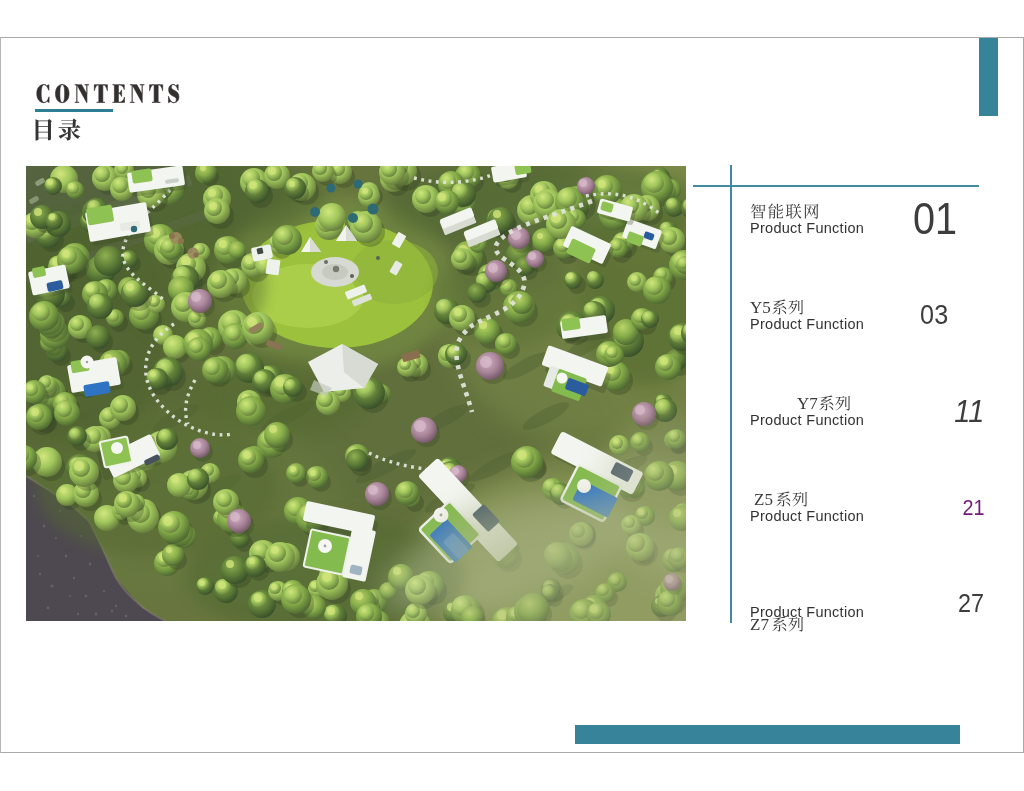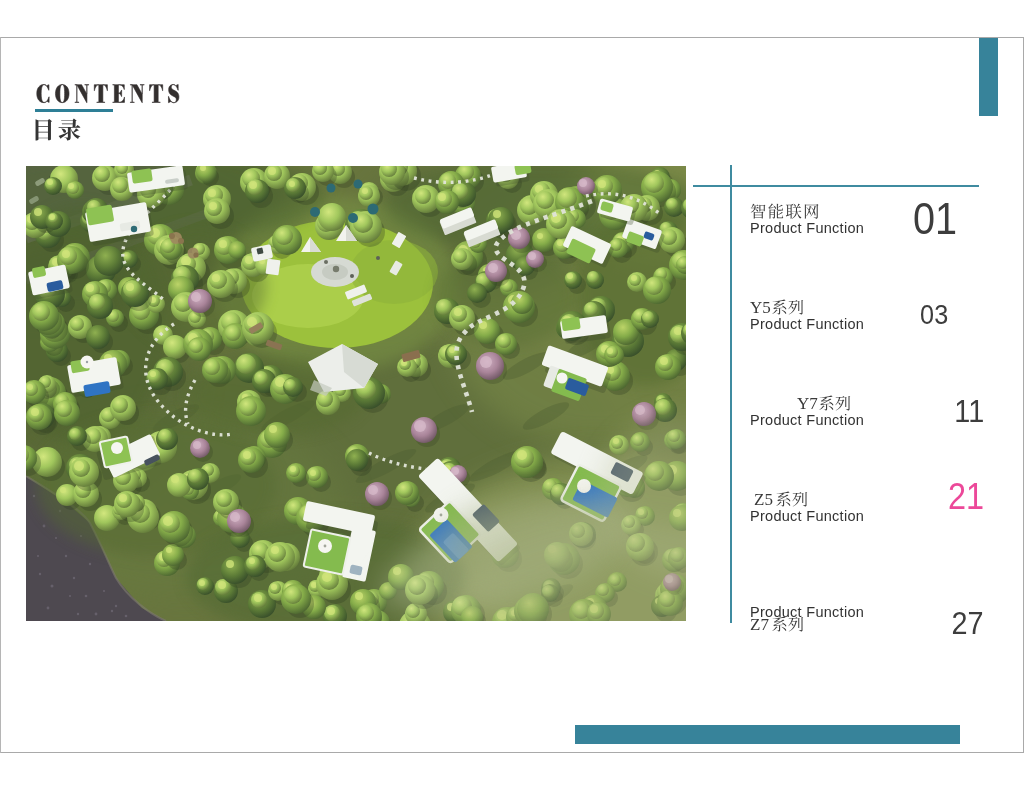--- a/index.html
+++ b/index.html
@@ -1744,34 +1744,34 @@
 <div style="position:absolute;left:881px;top:298px;width:103px;text-align:center;font-family:'Liberation Sans',sans-serif;font-size:28px;line-height:34px;color:#3d3d3d;"><span style="display:inline-block;transform:scaleX(.90);transform-origin:100% 50%;">03</span></div>
 
 <div style="position:absolute;left:750px;top:395px;margin-left:47px;"><svg width="70" height="18" viewBox="0 0 70 18" style="overflow:visible">
       <text x="0" y="14.2" font-family="Liberation Serif" font-size="17px" fill="#3a3a3a">Y7</text>
       <use href="#gxi" transform="translate(21.5,14.2) scale(0.01620,-0.01620)" fill="#3a3a3a"></use>
       <use href="#glie" transform="translate(37.9,14.2) scale(0.01620,-0.01620)" fill="#3a3a3a"></use>
     </svg></div>
 
 <div style="position:absolute;left:750px;top:412px;font-family:'Liberation Sans',sans-serif;font-size:14.5px;letter-spacing:0.28px;color:#323232;">Product Function</div>
 
-<div style="position:absolute;left:881px;top:394px;width:103px;text-align:right;font-family:'Liberation Sans',sans-serif;font-size:32px;line-height:34px;color:#3d3d3d;"><span style="display:inline-block;transform:scaleX(.90);transform-origin:100% 50%;">11</span></div>
+<div style="position:absolute;left:881px;top:394px;width:103px;text-align:right;font-family:'Liberation Sans',sans-serif;font-size:32px;line-height:34px;color:#3d3d3d;font-style:italic;"><span style="display:inline-block;transform:scaleX(.90);transform-origin:100% 50%;">11</span></div>
 
 <div style="position:absolute;left:754px;top:491px;"><svg width="70" height="18" viewBox="0 0 70 18" style="overflow:visible">
       <text x="0" y="14.2" font-family="Liberation Serif" font-size="17px" fill="#3a3a3a">Z5</text>
       <use href="#gxi" transform="translate(21.5,14.2) scale(0.01620,-0.01620)" fill="#3a3a3a"></use>
       <use href="#glie" transform="translate(37.9,14.2) scale(0.01620,-0.01620)" fill="#3a3a3a"></use>
     </svg></div>
 
 <div style="position:absolute;left:750px;top:508px;font-family:'Liberation Sans',sans-serif;font-size:14.5px;letter-spacing:0.28px;color:#323232;">Product Function</div>
 
-<div style="position:absolute;left:881px;top:480px;width:103px;text-align:right;font-family:'Liberation Sans',sans-serif;font-size:36px;line-height:34px;color:#ec4899;"><span style="display:inline-block;transform:scaleX(.90);transform-origin:100% 50%;">21</span></div>
+<div style="position:absolute;left:881px;top:491px;width:103px;text-align:right;font-family:'Liberation Sans',sans-serif;font-size:22px;line-height:34px;color:#701a75;"><span style="display:inline-block;transform:scaleX(.90);transform-origin:100% 50%;">21</span></div>
 
 <div style="position:absolute;left:750px;top:616px;"><svg width="70" height="18" viewBox="0 0 70 18" style="overflow:visible">
       <text x="0" y="14.2" font-family="Liberation Serif" font-size="17px" fill="#3a3a3a">Z7</text>
       <use href="#gxi" transform="translate(21.5,14.2) scale(0.01620,-0.01620)" fill="#3a3a3a"></use>
       <use href="#glie" transform="translate(37.9,14.2) scale(0.01620,-0.01620)" fill="#3a3a3a"></use>
     </svg></div>
 
 <div style="position:absolute;left:750px;top:604px;font-family:'Liberation Sans',sans-serif;font-size:14.5px;letter-spacing:0.28px;color:#323232;">Product Function</div>
 
-<div style="position:absolute;left:881px;top:586px;width:103px;text-align:right;font-family:'Liberation Sans',sans-serif;font-size:32px;line-height:34px;color:#3d3d3d;margin-top:20px;"><span style="display:inline-block;transform:scaleX(.90);transform-origin:100% 50%;">27</span></div>
+<div style="position:absolute;left:881px;top:586px;width:103px;text-align:right;font-family:'Liberation Sans',sans-serif;font-size:26px;line-height:34px;color:#3d3d3d;"><span style="display:inline-block;transform:scaleX(.90);transform-origin:100% 50%;">27</span></div>
 
 <div class="abs" style="left:575px;top:725px;width:385px;height:19px;background:#37839a"></div>
 </body></html>

